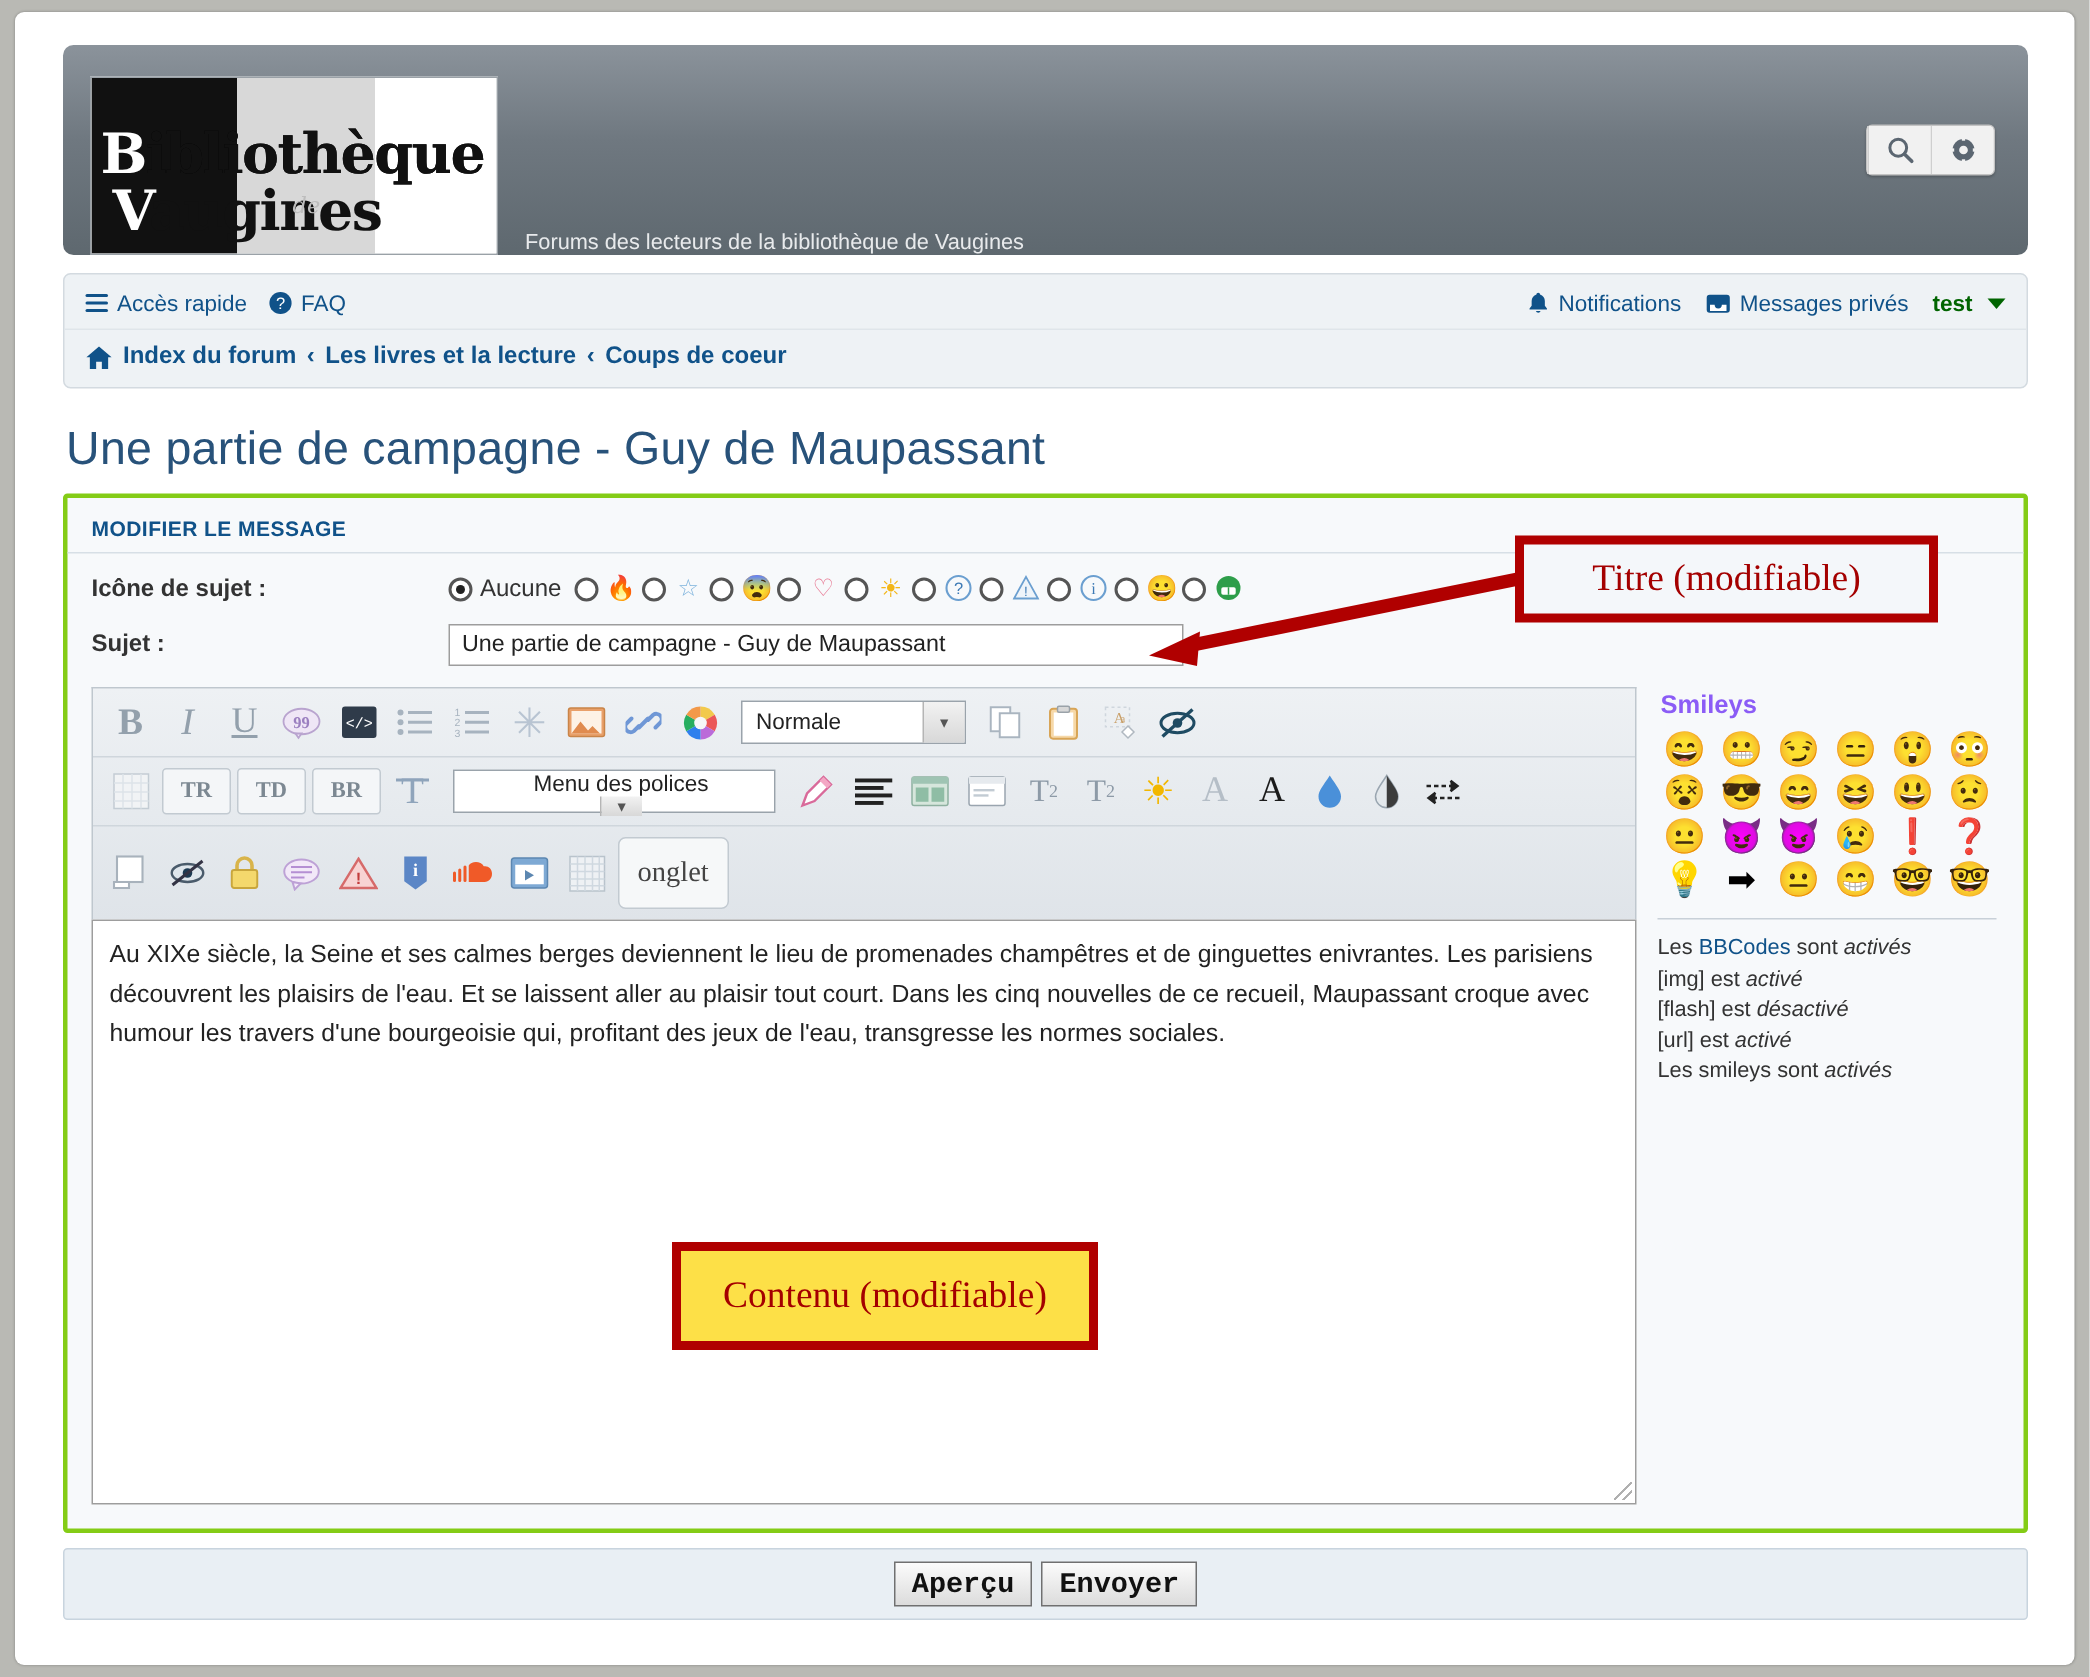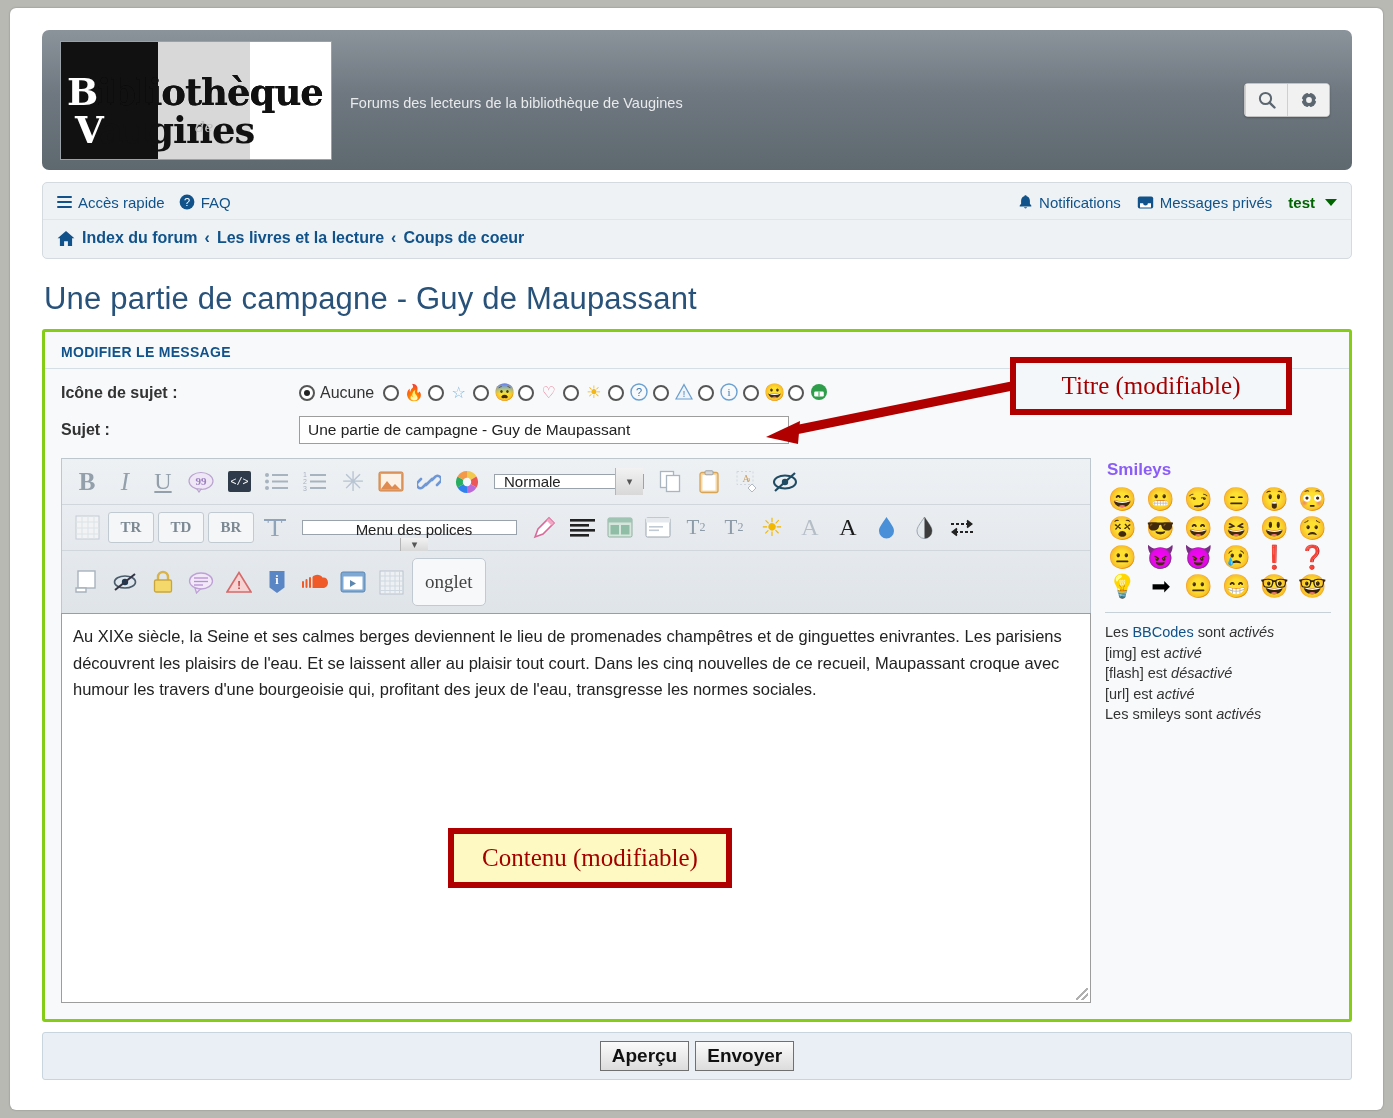--- a/index.html
+++ b/index.html
@@ -20,21 +20,21 @@
   .wrap {
     position:absolute; left:32px; top:22px; width:1310px;
   }
 
   
   .site-header {
     background:linear-gradient(180deg,#8b939b 0%,#6f7880 45%,#5e686f 100%);
     border-radius:7px;
     height:140px;
     position:relative;
-    display:flex; align-items:center;
+    display:flex; align-items:flex-end;
     padding:0 18px;
   }
   .logo {
     width:272px; height:119px;
     display:flex;
     border:1px solid #9aa1a7;
     background:#fff;
     position:relative;
     overflow:hidden;
     flex:0 0 auto;
@@ -213,21 +213,21 @@
     border:1px solid #c2cad1; background:#f4f6f8;
     font-weight:bold; font-size:15px; color:#7c8892;
     width:46px; font-family:"Liberation Serif", serif;
   }
   .tbtn.onglet {
     width:auto; padding:0 12px; height:48px; border:1px solid #c2cad1;
     background:#f6f8f9; border-radius:5px;
     font-size:19px; color:#444; font-family:"Liberation Serif", serif;
   }
   .tsel {
-    height:15px; border:1px solid #9aa3ab; background:#fff;
+    height:29px; border:1px solid #9aa3ab; background:#fff;
     display:flex; align-items:center; font-size:15px; color:#222;
     padding:0 0 0 9px; margin:0 6px;
   }
   .tsel .val { flex:1; }
   .tsel .arrow {
     width:28px; height:27px; background:linear-gradient(180deg,#f2f2f2,#d8d8d8);
     border-left:1px solid #b5b5b5; display:flex; align-items:center; justify-content:center;
     font-size:11px; color:#555;
   }
   .tsel.normale { width:150px; }
@@ -274,36 +274,36 @@
     border-radius:3px;
     height:48px;
     display:flex; align-items:center; justify-content:center; gap:6px;
   }
   .fbtn {
     border:1px solid #707070;
     background:linear-gradient(180deg,#fbfbfb,#dcdcdc);
     font-size:19px; font-weight:bold;
     padding:3px 11px;
     color:#111; cursor:pointer;
-    font-family:Liberation Sans, sans-serif;
+    font-family:Liberation Mono, monospace;
   }
 
   
   .annot {
     position:absolute;
     border:6px solid #b00000;
     background:#f4f7fa;
     color:#a40000;
     font-family:"Liberation Serif", serif;
     font-size:25px;
     display:flex; align-items:center; justify-content:center;
     z-index:40;
   }
   #annot-titre { left:1010px; top:357px; width:282px; height:58px; }
-  #annot-contenu { left:448px; top:828px; width:284px; height:60px; background:#fef9c3; }
+  #annot-contenu { left:448px; top:828px; width:284px; height:72px; background:#fde047; }
   .annot-arrow { position:absolute; left:0; top:0; width:1393px; height:1118px; pointer-events:none; z-index:35; }
 </style>
 </head>
 <body>
 
 <div class="page-frame">
  <div class="wrap">
 
   <div class="site-header">
     <div class="logo">

